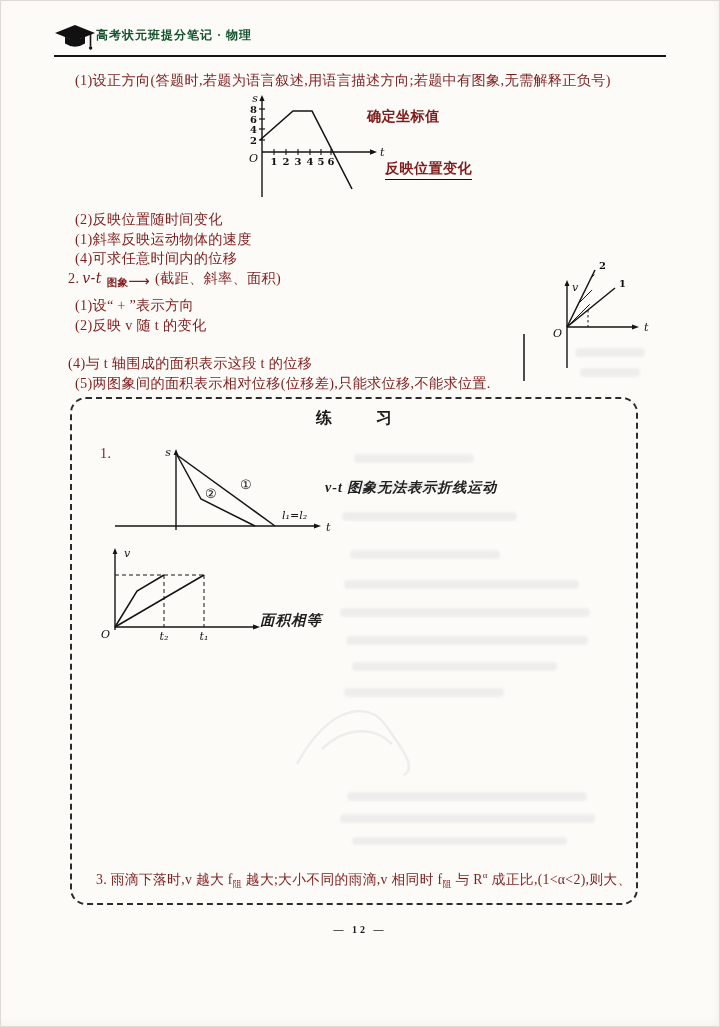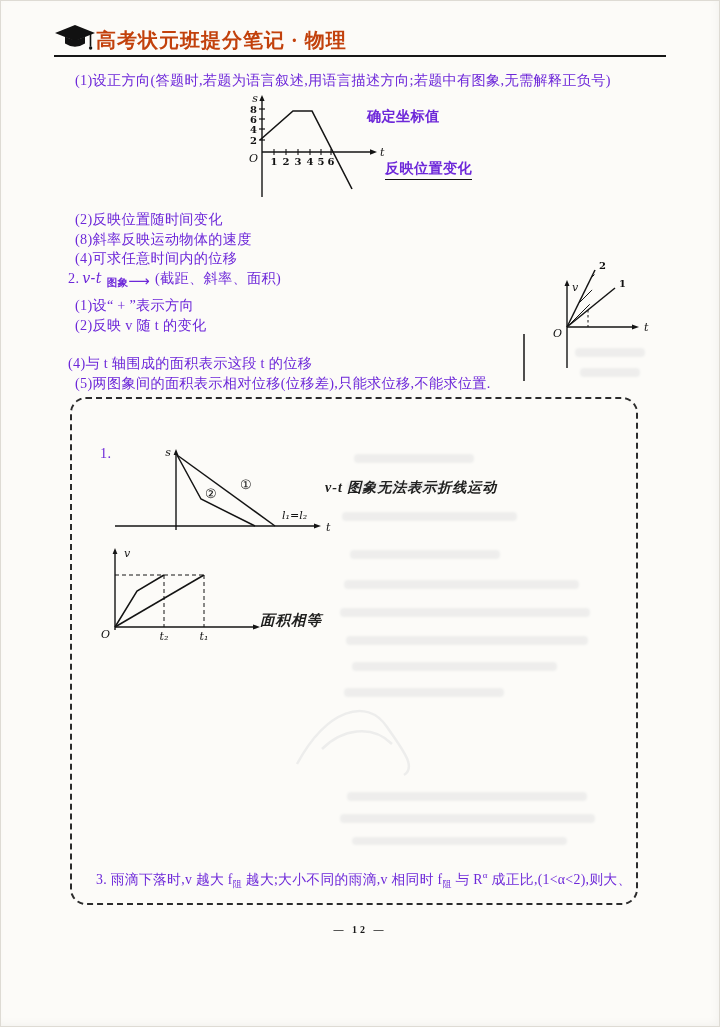--- a/index.html
+++ b/index.html
@@ -3,25 +3,25 @@
 <meta charset="utf-8">
 <style>
   html,body{margin:0;padding:0;background:#e9e7e2;}
   .page{
     position:relative; width:720px; height:1027px; margin:0 auto;
     background:#fcfbf8; overflow:hidden; color:#191919;
     font-family:"Liberation Serif","DejaVu Serif",serif;
     box-shadow:inset 0 0 0 1px #dedbd4, inset -3px -3px 8px rgba(0,0,0,0.04);
   }
   .abs{position:absolute;}
-  .cn{font-size:14.2px; line-height:1.25; white-space:nowrap; color:#6d28d9; font-weight:500; letter-spacing:0.3px;}
+  .cn{font-size:14.2px; line-height:1.25; white-space:nowrap; color:#7f1d1d; font-weight:500; letter-spacing:0.3px;}
   .bold{font-weight:700;}
   .hand{font-style:italic; font-weight:700; letter-spacing:1px; color:#20201f;}
   .underline{border-bottom:1.6px solid #111; padding-bottom:1px;}
-  .header-title{font-size:20px; font-weight:800; letter-spacing:1px; color:#c2410c; white-space:nowrap;}
+  .header-title{font-size:12px; font-weight:800; letter-spacing:1px; color:#14532d; white-space:nowrap;}
   .header-rule{height:2px; background:#161616;}
   .sec2-head{display:flex; align-items:flex-end; gap:3px;}
   .arrow-stack{display:inline-flex; flex-direction:row; align-items:center; line-height:1; margin:0 2px -1px 2px;}
   .arrow-top{font-size:10.5px; font-weight:600;}
   .arrow-glyph{font-size:15px; font-family:"DejaVu Sans",sans-serif; margin-top:-3px;}
   .var{font-style:italic; font-family:"DejaVu Serif",serif;}
   .practice-box{
     width:568px; height:508px; border:2px dashed #2c2c2c; border-radius:16px;
     box-sizing:border-box; background:transparent;
   }
@@ -81,21 +81,21 @@
     <text class="tick-num" x="82" y="73" text-anchor="middle">4</text>
     <text class="tick-num" x="93" y="73" text-anchor="middle">5</text>
     <text class="tick-num" x="103" y="73" text-anchor="middle">6</text>
 
     <polyline points="32,48 65,19 84,19 124,97" fill="none" stroke="#141414" stroke-width="1.6"></polyline>
   </svg>
   <div class="abs cn bold" style="left:367px; top:108px;">确定坐标值</div>
   <div class="abs cn bold underline" style="left:385px; top:160px;">反映位置变化</div>
 
   <div class="abs cn" style="left:75px; top:211px;">(2)反映位置随时间变化</div>
-  <div class="abs cn" style="left:75px; top:231px;">(8)斜率反映运动物体的速度</div>
+  <div class="abs cn" style="left:75px; top:231px;">(1)斜率反映运动物体的速度</div>
   <div class="abs cn" style="left:75px; top:250px;">(4)可求任意时间内的位移</div>
 
   <div class="abs cn sec2-head" style="left:68px; top:270px;">
     <span>2.</span>
     <span class="var">v-t</span>
     <span class="arrow-stack">
       <span class="arrow-top">图象</span>
       <span class="arrow-glyph">⟶</span>
     </span>
     <span>(截距、斜率、面积)</span>
@@ -134,20 +134,21 @@
     <text class="tick-num" x="57" y="17">2</text>
     <text class="tick-num" x="77" y="35">1</text>
   </svg>
 
   <div class="abs stray" style="left:523px; top:334px; width:1.5px; height:47px;"></div>
   <div class="ghost" style="left:575px; top:348px; width:70px; height:9px;"></div>
   <div class="ghost" style="left:580px; top:368px; width:60px; height:9px;"></div>
 
   <div class="abs practice-box" style="left:70px; top:397px;">
 
+    <div class="abs practice-title" style="left:0; top:9px;">练　习</div>
 
     <div class="abs cn" style="left:28px; top:46px;">1.</div>
 
     <svg class="abs" style="left:36px; top:44px;" width="230" height="95" viewBox="0 0 230 95">
       <line x1="7" y1="83" x2="210" y2="83" stroke="#141414" stroke-width="1.4"></line>
       <polygon points="213,83 206,80.4 206,85.6" fill="#141414"></polygon>
       <line x1="68" y1="9" x2="68" y2="87" stroke="#141414" stroke-width="1.4"></line>
       <polygon points="68,6 65.6,12 70.4,12" fill="#141414"></polygon>
       <text class="axis-label" x="63" y="13" text-anchor="end">s</text>
       <text class="axis-label" x="218" y="88">t</text>

